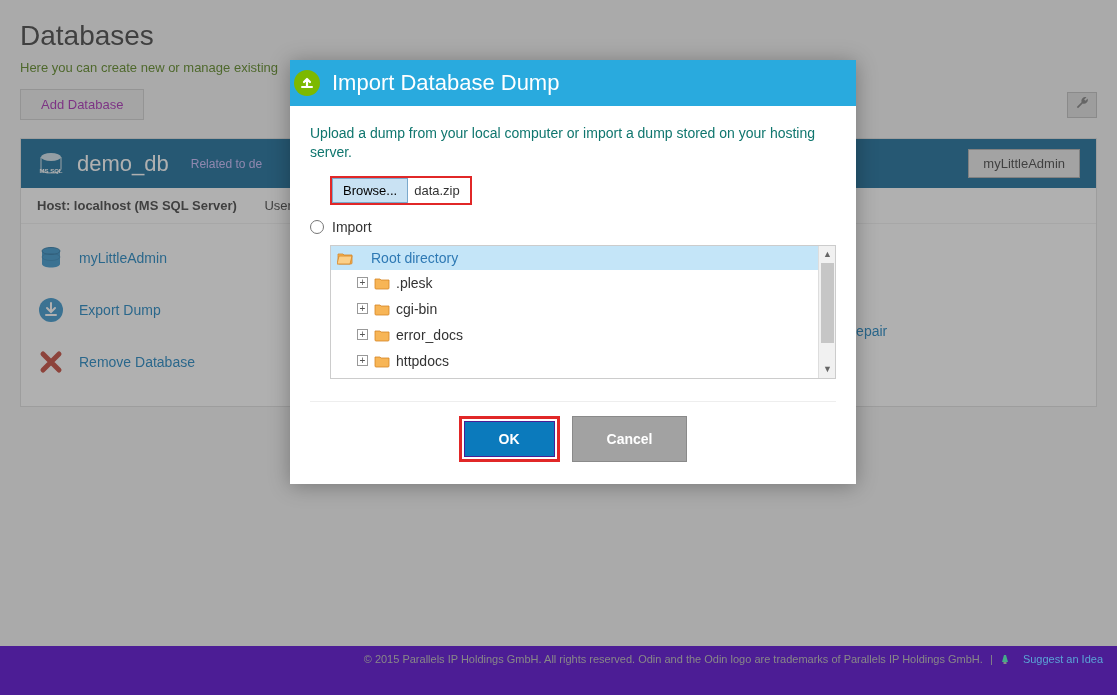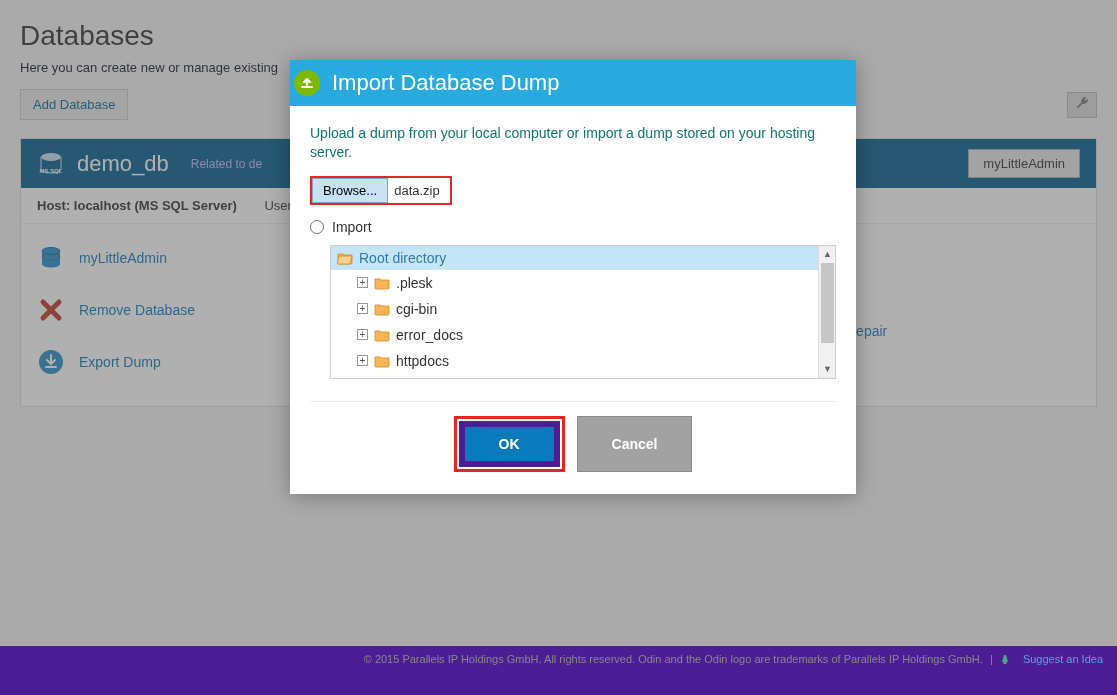--- a/index.html
+++ b/index.html
@@ -16,30 +16,30 @@
   height: 646px;
 }
 h1 {
   font-size: 28px;
   font-weight: 400;
   color: #333;
   margin-bottom: 8px;
 }
 .subtitle {
   font-size: 13px;
-  color: #0f172a;
+  color: #4d7c0f;
   margin-bottom: 14px;
 }
 .add-btn {
   display: inline-block;
-  padding: 7px 12px;
+  padding: 7px 20px;
   background: #ececec;
   border: 1px solid #ccc;
   font-size: 13px;
-  color: #0369a1;
+  color: #a21caf;
   cursor: pointer;
   margin-bottom: 18px;
 }
 .db-panel {
   border: 1px solid #ddd;
   background: #fff;
 }
 .db-header {
   background: #056090;
   color: #fff;
@@ -190,20 +190,21 @@
   align-items: center;
   gap: 8px;
   font-size: 14px;
   color: #333;
   margin-bottom: 10px;
 }
 .radio-row input[type=radio] {
   width: 14px; height: 14px;
 }
 .upload-controls {
+  margin-left: 20px;
   margin-bottom: 14px;
   border: 2px solid #e12727;
   display: inline-flex;
   align-items: stretch;
   padding: 0;
 }
 .browse-btn {
   background: #c9e2f3;
   border: 1px solid #7aa9cc;
   padding: 4px 10px;
@@ -254,21 +255,21 @@
   background: #c6c6c6;
 }
 .tree-inner {
   margin-right: 17px;
 }
 .tree-root {
   background: #c4e5f8;
   padding: 4px 6px;
   display: flex;
   align-items: center;
-  gap: 6px;
+  gap: 18px;
 }
 .folder-icon {
   display: inline-flex;
   width: 16px; height: 14px;
 }
 .folder-icon.open svg { fill: #f3a447; stroke: #d68524; }
 .folder-icon.closed svg { fill: #f3a447; stroke: #d68524; }
 .tree-root .label { color: #2e79b4; font-size: 14px; }
 .tree-item {
   padding: 5px 6px 5px 26px;
@@ -303,21 +304,21 @@
 .btn {
   padding: 9px 34px;
   font-size: 14px;
   font-weight: 600;
   border: none;
   cursor: pointer;
   color: #fff;
 }
 .btn-primary {
   background: #0b7abc;
-  border: 6px solid #4c1d95;
+  border: 1px solid #4c1d95;
 }
 .btn-secondary {
   background: #a2a2a2;
   border: 1px solid #8a8a8a;
 }
 </style>
 </head>
 <body>
 
 <div class="page">
@@ -359,33 +360,33 @@
               <path d="M4 6v13c0 1.9 4 3.5 9 3.5s9-1.6 9-3.5V6" fill="#2a8ec9"></path>
               <ellipse cx="13" cy="6" rx="9" ry="3.5" fill="none" stroke="#1a6da0"></ellipse>
               <ellipse cx="13" cy="12" rx="9" ry="3.5" fill="none" stroke="#1a6da0" opacity=".5"></ellipse>
             </svg>
         </span>
         <span class="action-link">myLittleAdmin</span>
       </div>
       <div class="action-item">
         <span class="action-icon">
           <svg width="26" height="26" viewBox="0 0 26 26">
-              <path d="M5 5l16 16M21 5L5 21" stroke="#c0392b" stroke-width="5" stroke-linecap="round"></path>
-            </svg>
-        </span>
-        <span class="action-link">Remove Database</span>
-      </div>
-      <div class="action-item">
-        <span class="action-icon">
-          <svg width="26" height="26" viewBox="0 0 26 26">
               <circle cx="13" cy="13" r="12" fill="#2a8ec9"></circle>
               <path d="M13 6v8m-4-3 4 4 4-4M8 18h10" stroke="#fff" stroke-width="2" fill="none" stroke-linecap="round"></path>
             </svg>
         </span>
         <span class="action-link">Export Dump</span>
+      </div>
+      <div class="action-item">
+        <span class="action-icon">
+          <svg width="26" height="26" viewBox="0 0 26 26">
+              <path d="M5 5l16 16M21 5L5 21" stroke="#c0392b" stroke-width="5" stroke-linecap="round"></path>
+            </svg>
+        </span>
+        <span class="action-link">Remove Database</span>
       </div>
     </div>
   </div>
 
   <span class="repair-link">Repair</span>
 </div>
 
 <div class="footer">
   <div class="footer-text">
     <span>© 2015 Parallels IP Holdings GmbH. All rights reserved. Odin and the Odin logo are trademarks of Parallels IP Holdings GmbH.</span>

